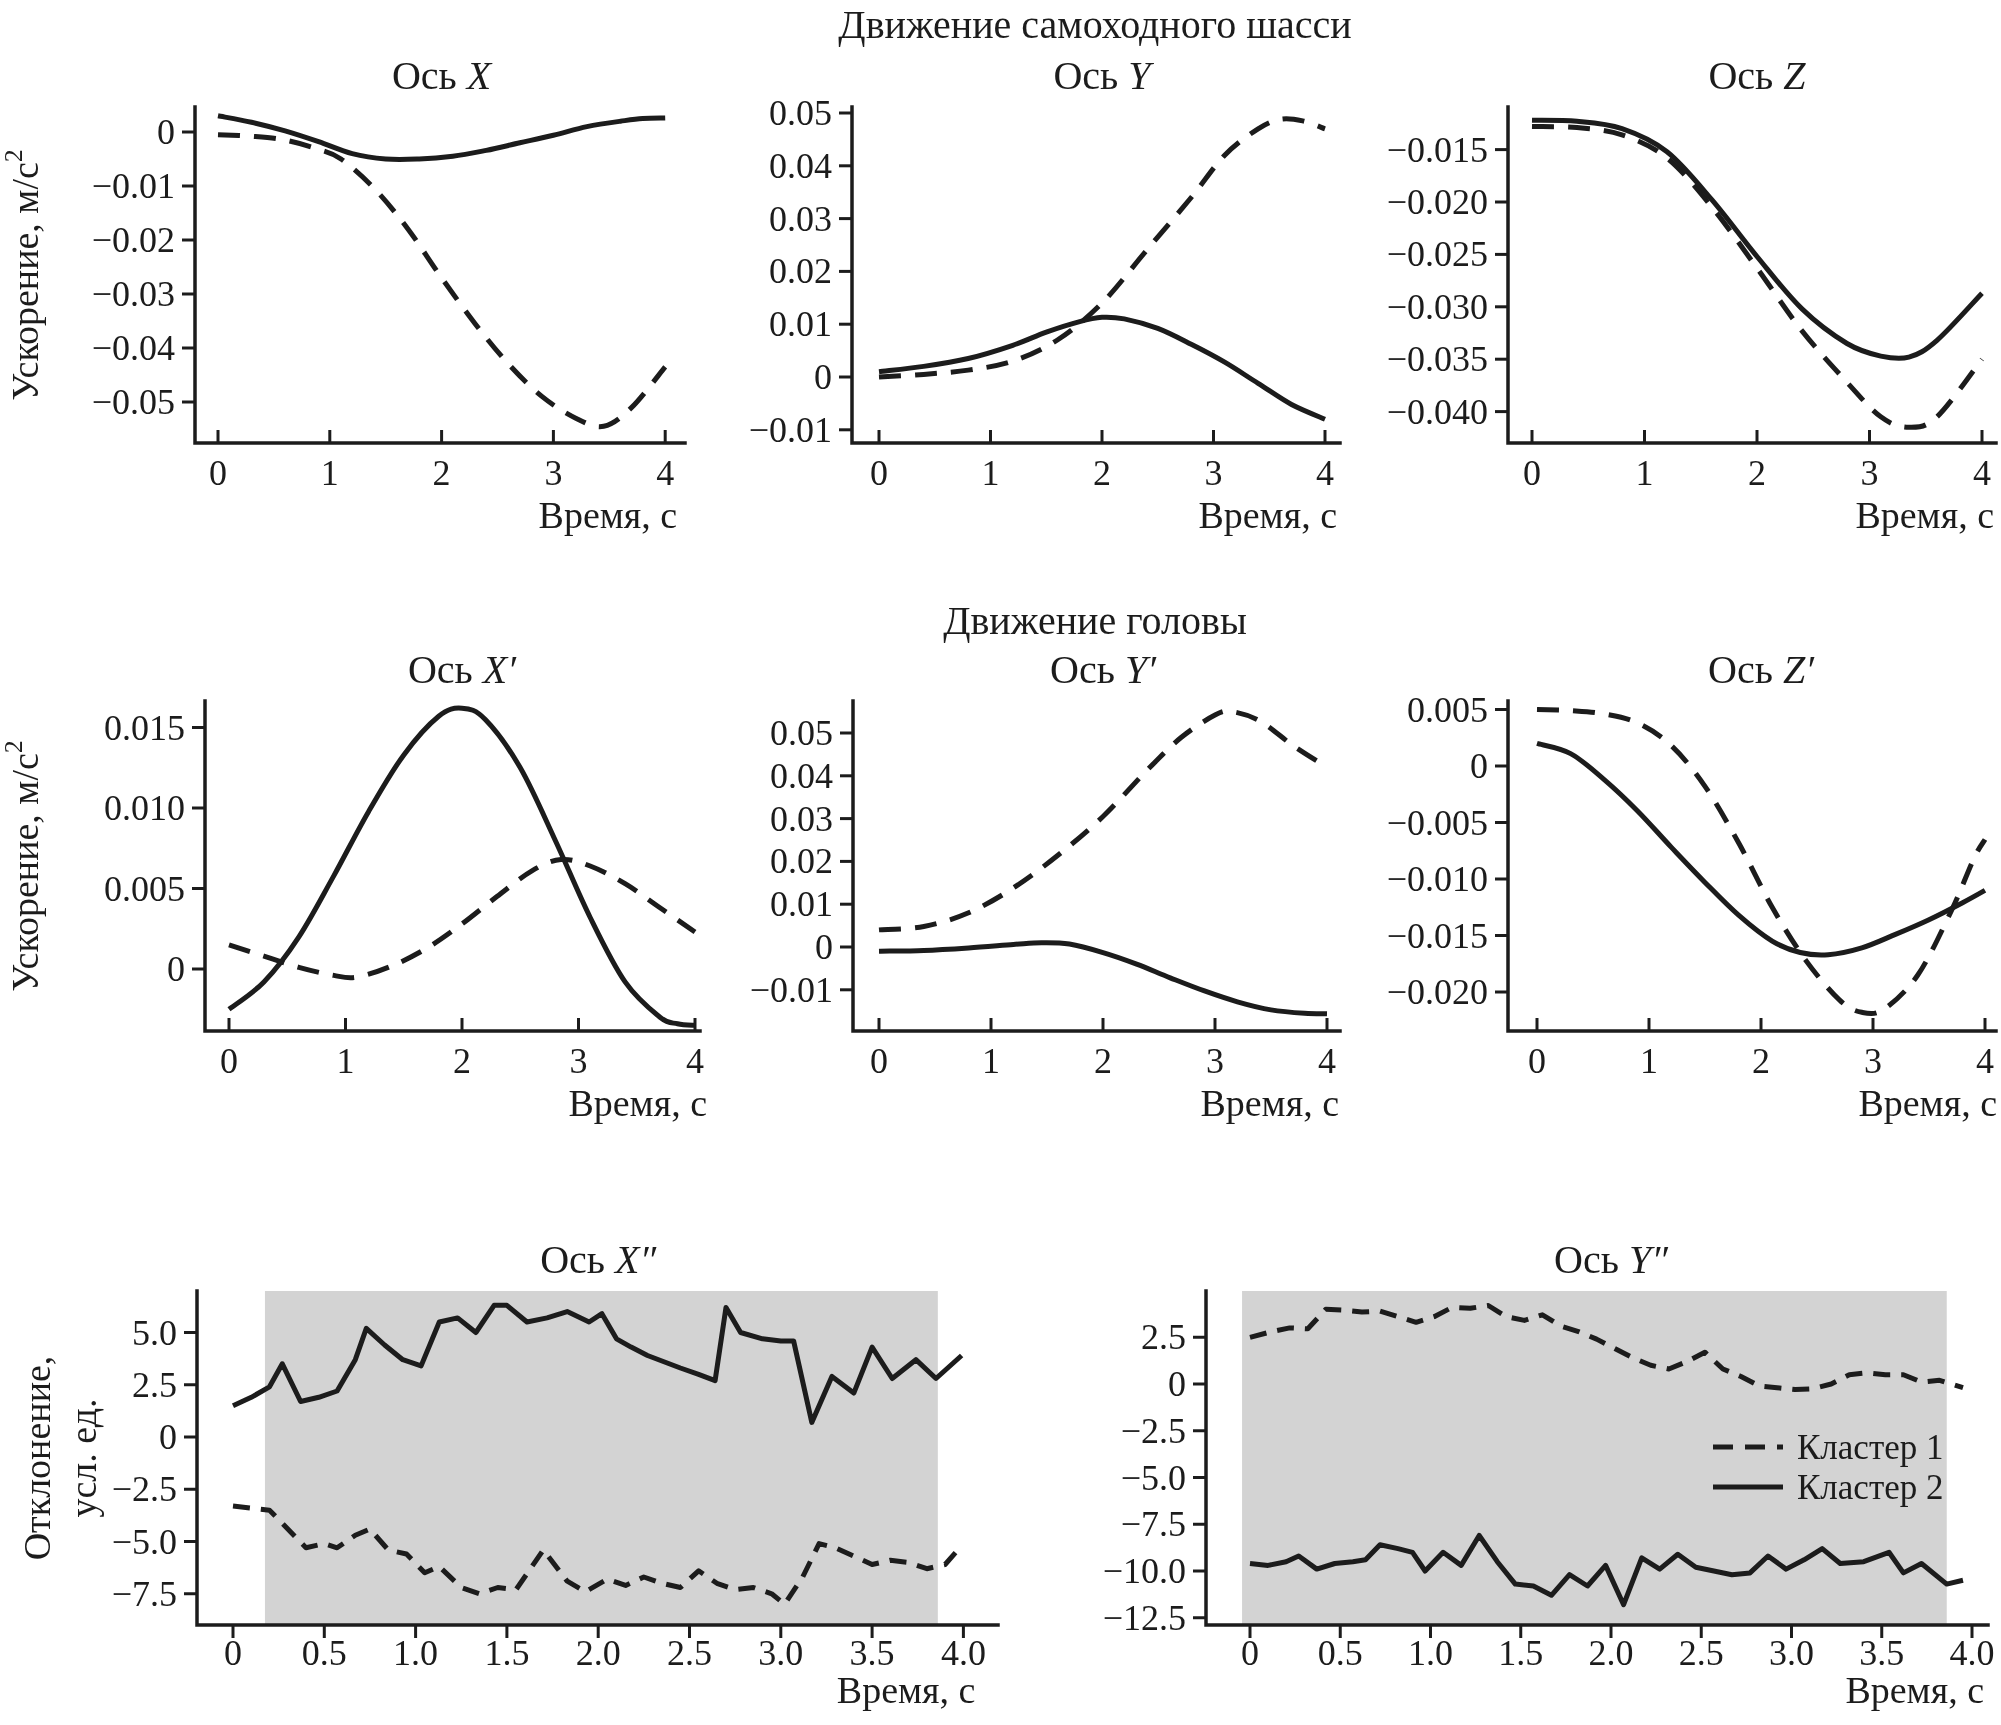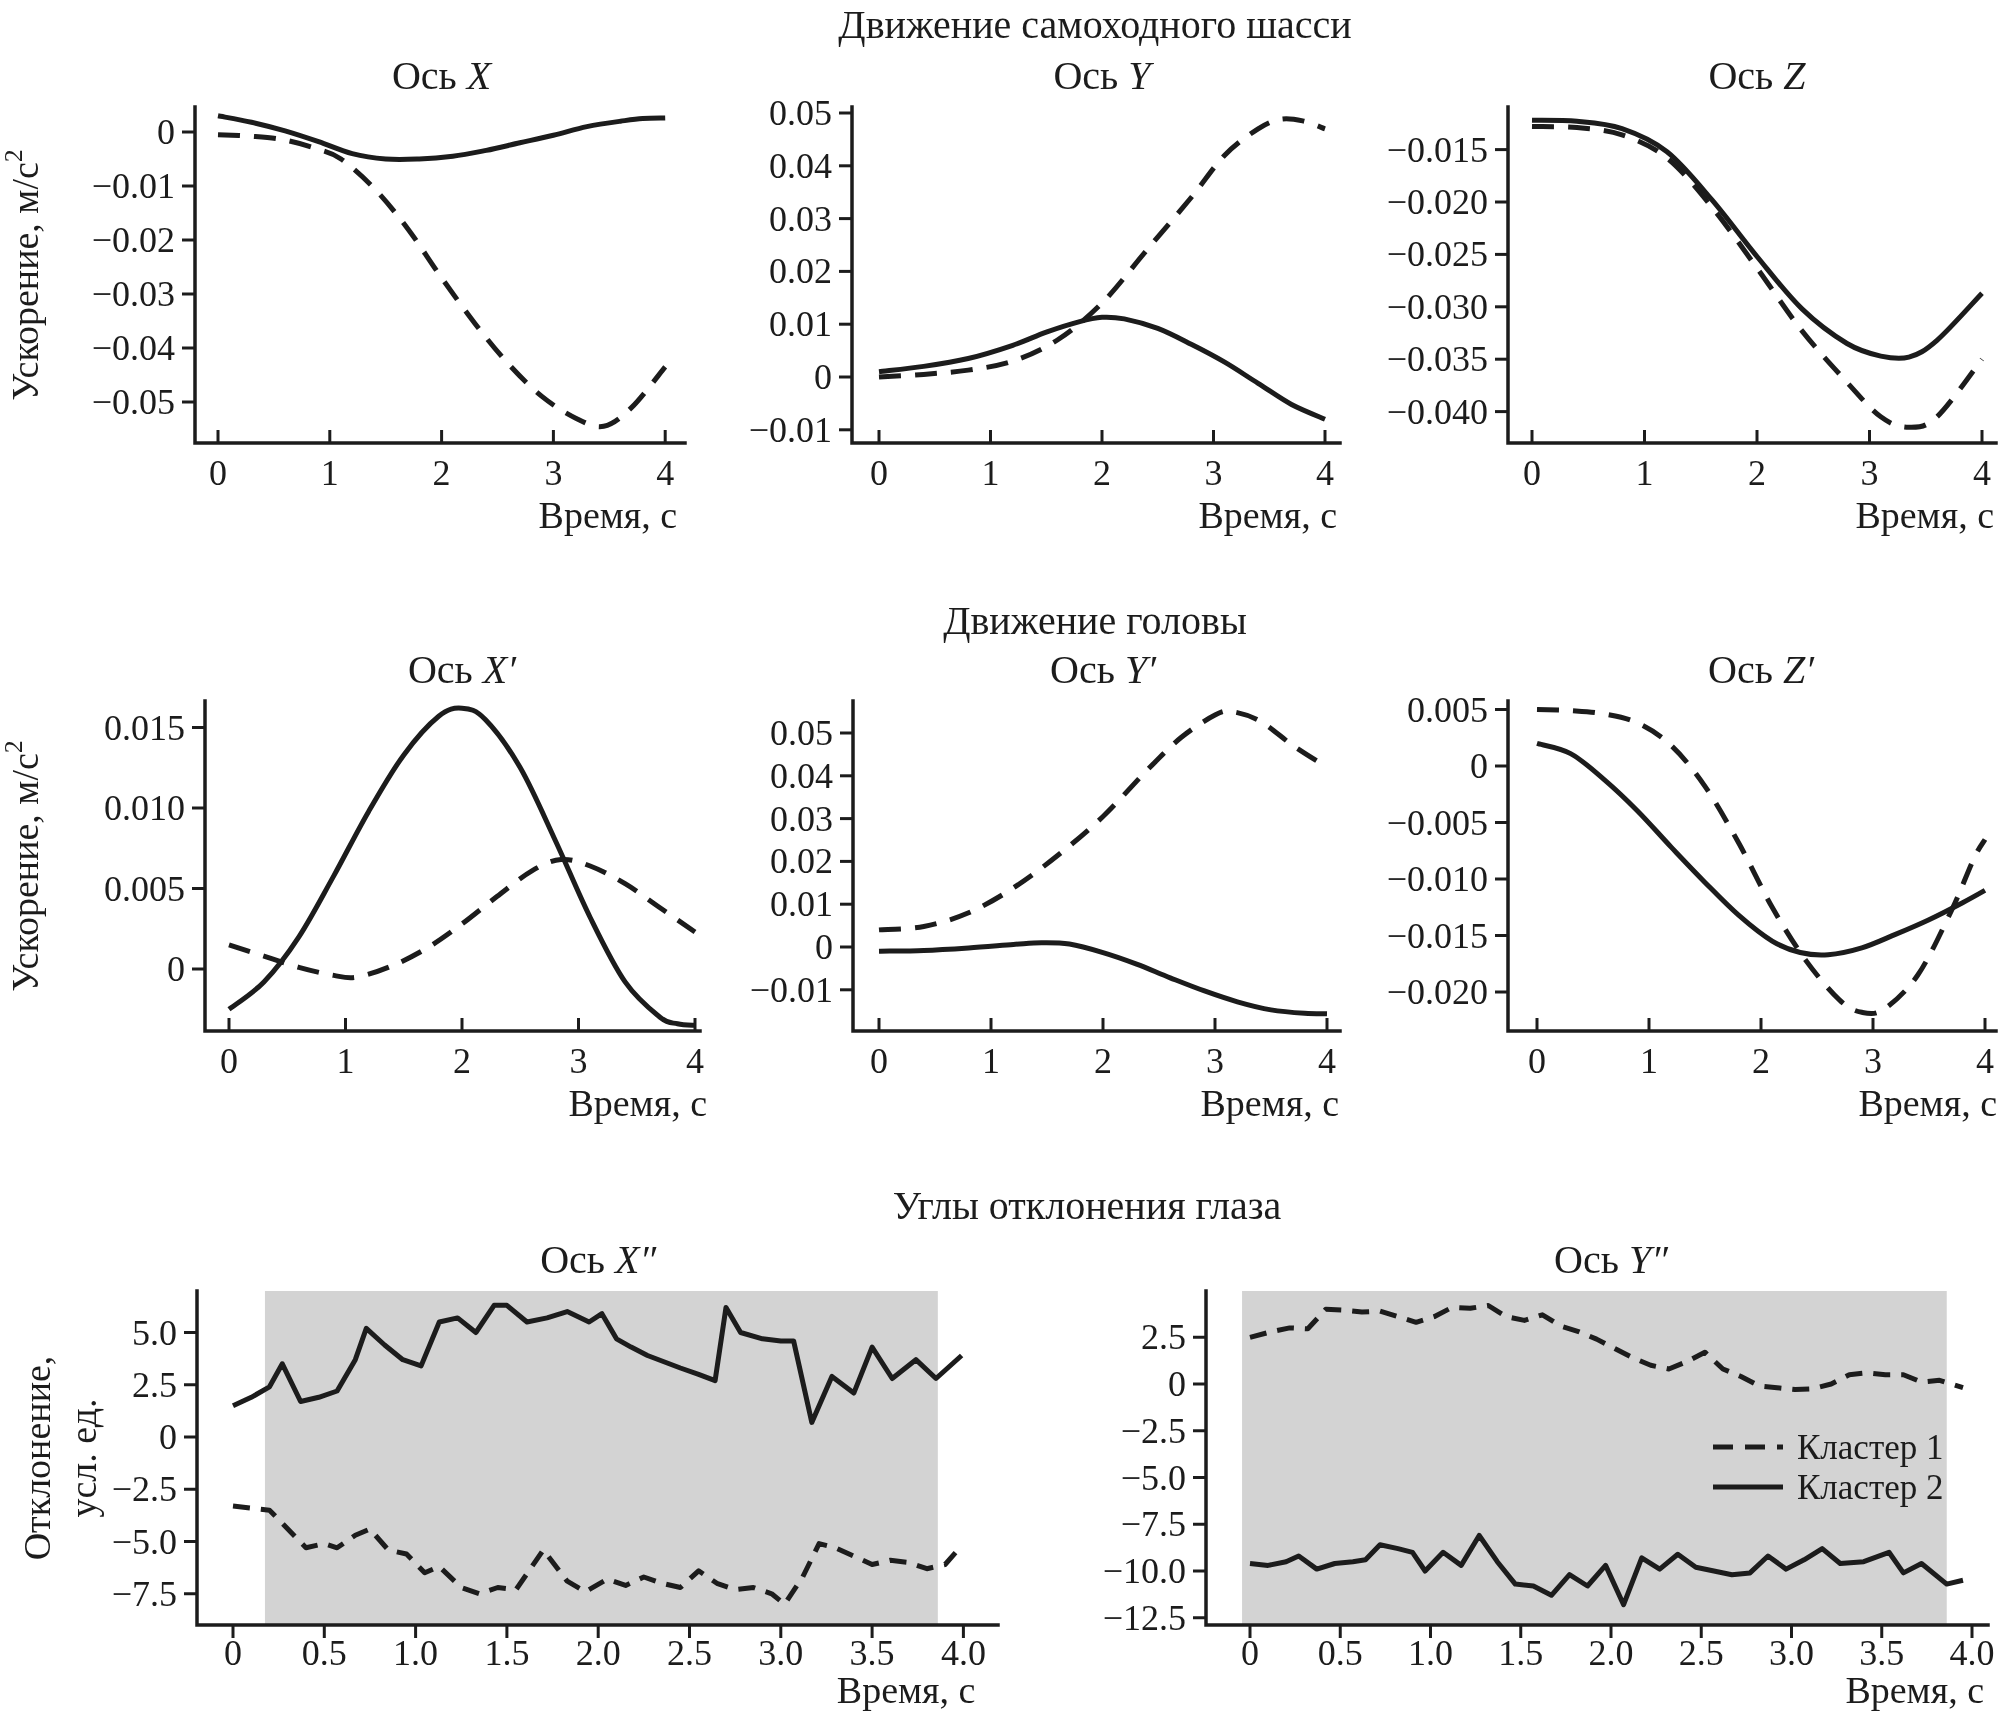--- a/index.html
+++ b/index.html
@@ -8,21 +8,20 @@
   .row-title{position:absolute;transform:translate(-50%,-50%);font-size:40px;color:#1c1c1c;
              white-space:nowrap;}
   svg text{font-family:"Liberation Serif","DejaVu Serif",serif;fill:#1c1c1c;}
 </style>
 </head>
 <body>
 
 <div id="stage">
   <div class="row-title" style="left:1095px;top:620px">Движение головы</div>
   <div class="row-title" style="left:1095px;top:24px">Движение самоходного шасси</div>
-  <div class="row-title" style="left:1087px;top:1205px">Углы отклонения глаза</div>
   <svg id="plots" width="2001" height="1725" viewBox="0 0 2001 1725">
       <path d="M195,107 L195,443 L685,443" fill="none" stroke="#1c1c1c" stroke-width="3.5" stroke-linecap="square"></path>
       <line x1="218" y1="443" x2="218" y2="430" stroke="#1c1c1c" stroke-width="3"></line>
       <text x="218" y="485" font-size="36" text-anchor="middle">0</text>
       <line x1="329.8" y1="443" x2="329.8" y2="430" stroke="#1c1c1c" stroke-width="3"></line>
       <text x="329.8" y="485" font-size="36" text-anchor="middle">1</text>
       <line x1="441.6" y1="443" x2="441.6" y2="430" stroke="#1c1c1c" stroke-width="3"></line>
       <text x="441.6" y="485" font-size="36" text-anchor="middle">2</text>
       <line x1="553.4" y1="443" x2="553.4" y2="430" stroke="#1c1c1c" stroke-width="3"></line>
       <text x="553.4" y="485" font-size="36" text-anchor="middle">3</text>

